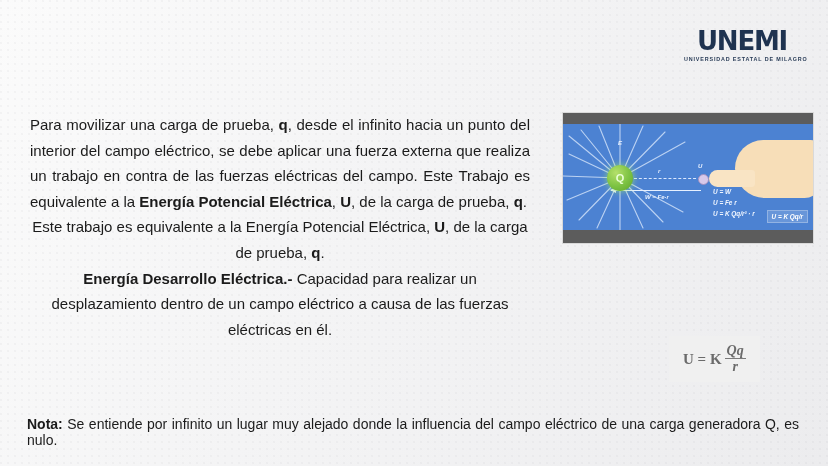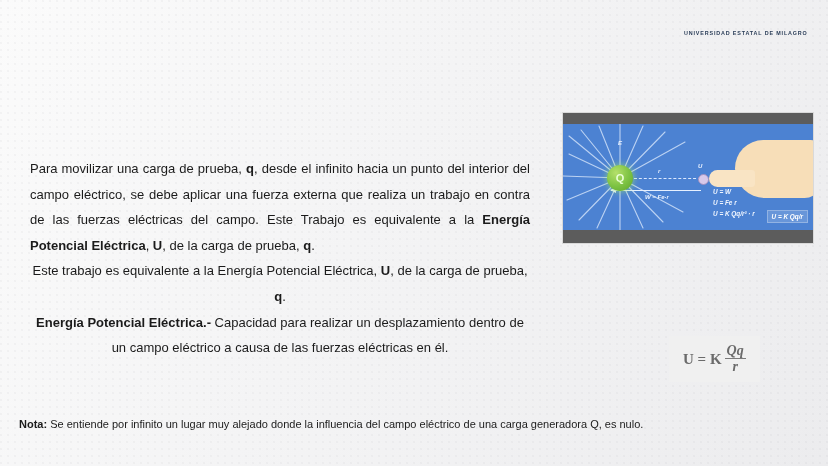--- a/index.html
+++ b/index.html
@@ -77,23 +77,22 @@
     white-space: nowrap;
   }
 
   
   .body-col {
     position: absolute;
     left: 30px;
     top: 112px;
     width: 500px;
     color: #1b1b1b;
-    font-size: 13px;
+    font-size: 15px;
     line-height: 25.6px;
-    margin-top: 44px;
   }
   .para-justify { text-align: justify; text-justify: inter-word; }
   .para-left { text-align: center; }
   .para { margin: 0; }
   .para b { font-weight: 700; }
 
   
   .figure {
     position: absolute;
     left: 563px;
@@ -239,49 +238,50 @@
     display: block;
     font-size: 14px;
     line-height: 16px;
     border-top: 1px solid #7a7a7a;
     padding: 0 2px;
   }
 
   
   .note {
     position: absolute;
-    left: 11px;
+    left: 19px;
     top: 416px;
     width: 772px;
-    font-size: 11px;
+    font-size: 14px;
     line-height: 16px;
     color: #1b1b1b;
     text-align: justify;
     text-justify: inter-word;
     padding-left: 8px;
   }
   .note b { font-weight: 700; }
 </style>
 </head>
 <body>
 
 <div class="slide">
   <div class="layer">
 
     <div class="header">
 
       <div class="logo">
+        <div class="logo-word">UNEMI</div>
         <div class="logo-sub">UNIVERSIDAD ESTATAL DE MILAGRO</div>
       </div>
     </div>
 
     <div class="body-col">
       <p class="para para-justify">Para movilizar una carga de prueba, <b>q</b>, desde el infinito hacia un punto del interior del campo eléctrico, se debe aplicar una fuerza externa que realiza un trabajo en contra de las fuerzas eléctricas del campo. Este Trabajo es equivalente a la <b>Energía Potencial Eléctrica</b>, <b>U</b>, de la carga de prueba, <b>q</b>.</p>
       <p class="para para-left">Este trabajo es equivalente a la Energía Potencial Eléctrica, <b>U</b>, de la carga de prueba, <b>q</b>.</p>
-      <p class="para para-left"><b>Energía Potencial Eléctrica.-</b> Capacidad para realizar un desplazamiento dentro de un campo eléctrico a causa de las fuerzas eléctricas en él.</p>
+      <p class="para para-left"><b>Energía Desarrollo Eléctrica.-</b> Capacidad para realizar un desplazamiento dentro de un campo eléctrico a causa de las fuerzas eléctricas en él.</p>
     </div>
 
     <div class="figure">
       <div class="fig-screen">
 
         <svg width="250" height="106" style="position:absolute;left:0;top:0">
           <g stroke="#CFE0F8" stroke-width="1.1" stroke-linecap="round" opacity="0.85">
             <line x1="57" y1="54" x2="6" y2="12"></line>
             <line x1="57" y1="54" x2="18" y2="6"></line>
             <line x1="57" y1="54" x2="36" y2="2"></line>

